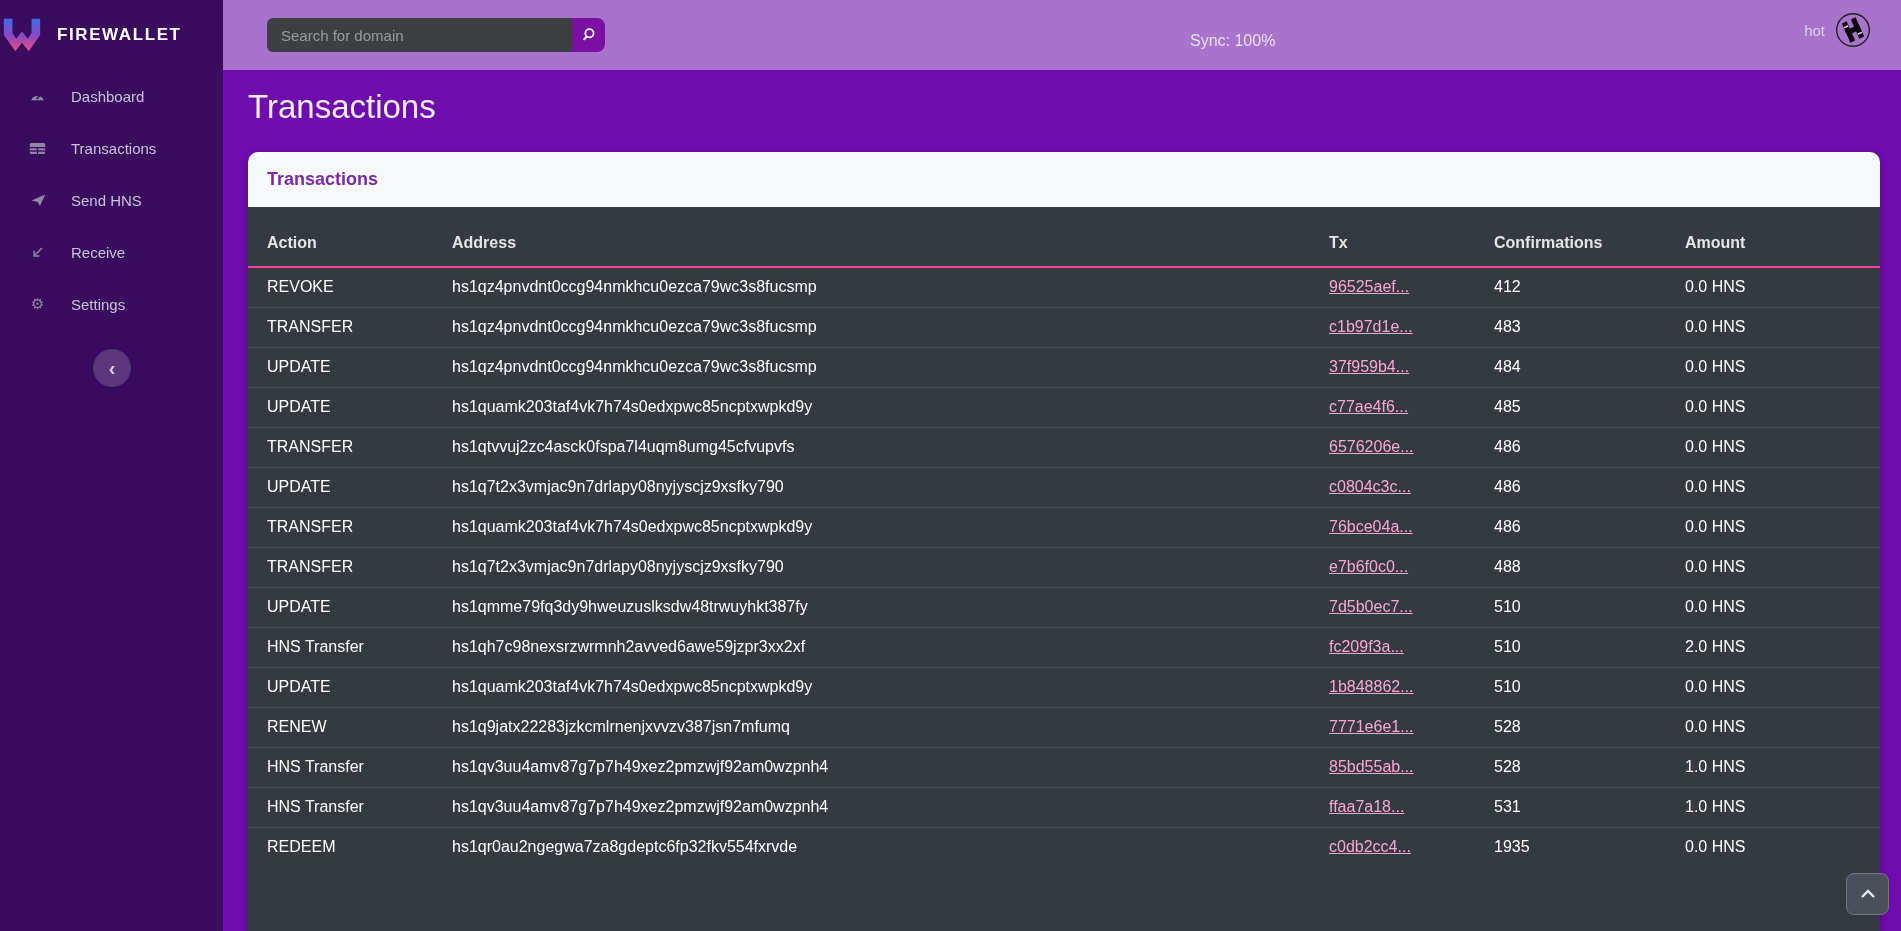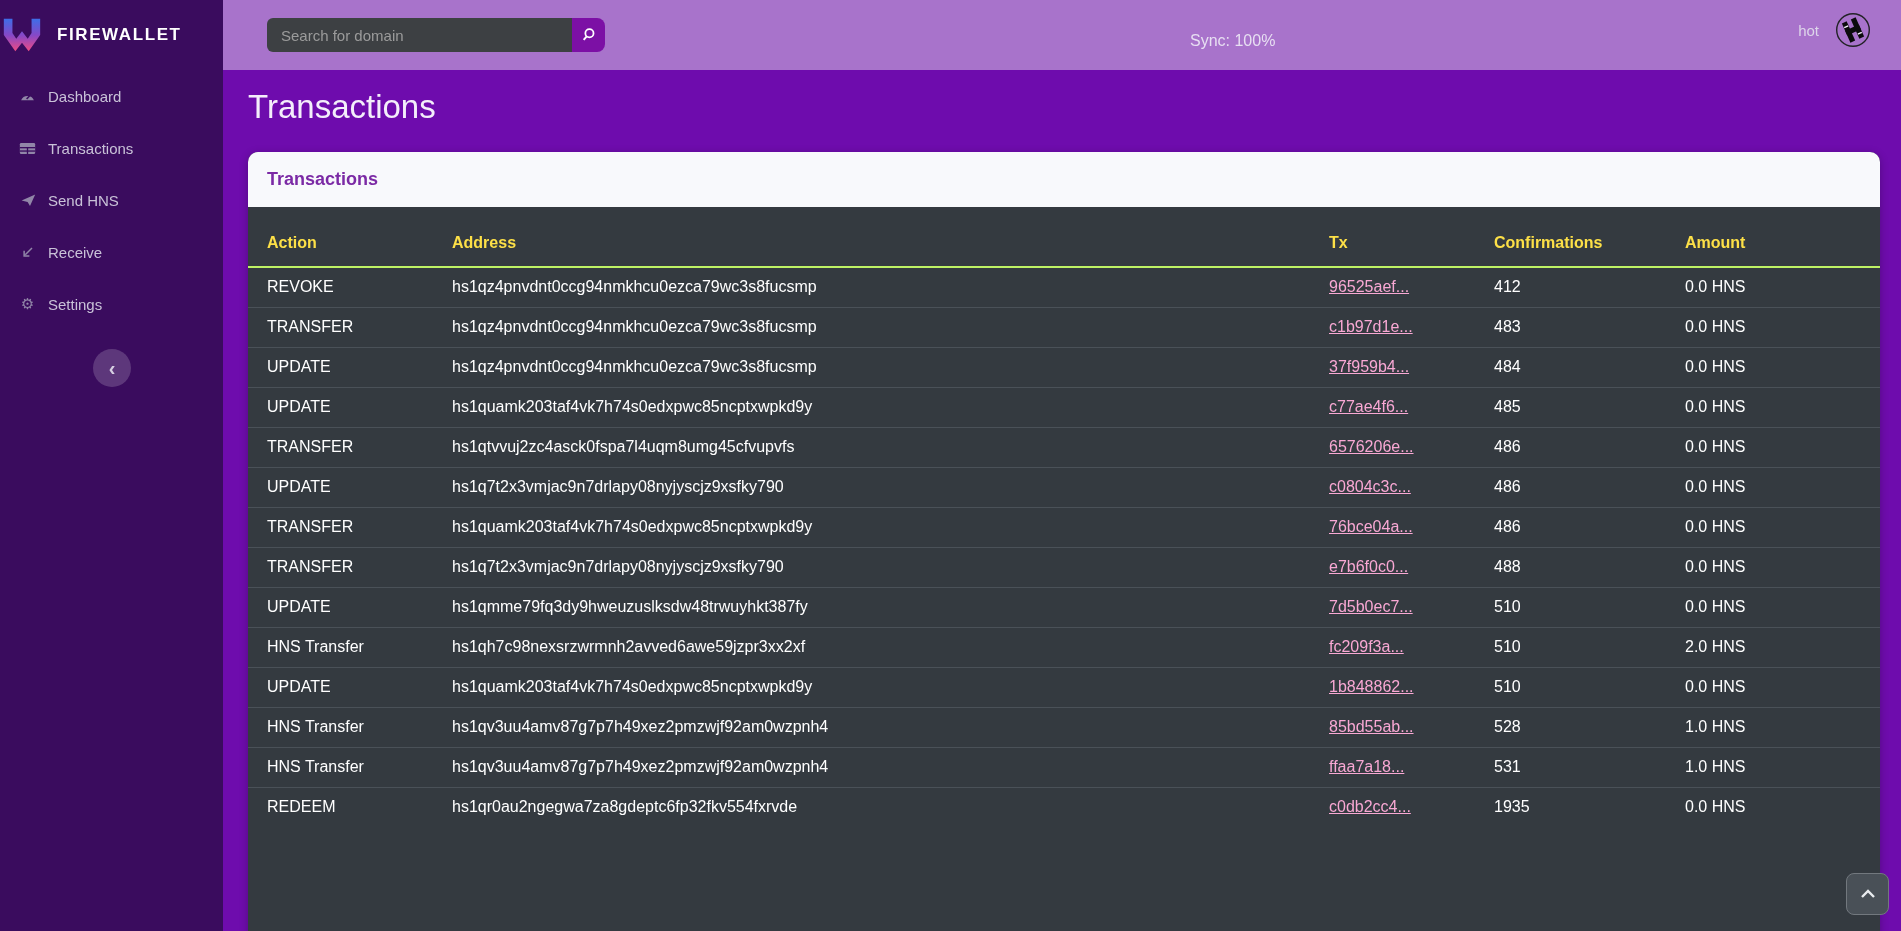--- a/index.html
+++ b/index.html
@@ -17,21 +17,21 @@
   }
   .logo-row {
     height: 70px; display: flex; align-items: center;
     gap: 13px;
   }
   .brand-name {
     color: #ffffff; font-weight: bold; font-size: 17px; letter-spacing: 1.6px;
   }
   .nav-item {
     height: 52px; display: flex; align-items: center;
-    padding-left: 18px; gap: 11px;
+    padding-left: 28px; gap: 24px;
     color: #c9c2d8; font-size: 15px; cursor: pointer;
   }
   .nav-item .nv-icon {
     width: 19px; display: inline-flex; justify-content: center;
     color: #9186a8; font-size: 15px;
   }
   .collapse-btn {
     position: absolute; left: 93px; top: 349px;
     width: 38px; height: 38px; border-radius: 50%;
     background: rgba(255,255,255,0.18);
@@ -60,21 +60,21 @@
     background: #7c10a5; border-radius: 0 8px 8px 0;
     display: flex; align-items: center; justify-content: center;
   }
   .sync-label {
     position: absolute; left: 967px; top: 0; height: 82px;
     display: flex; align-items: center;
     color: #e7dff2; font-size: 16px;
   }
   .topbar-right {
     position: absolute; right: 30px; top: 0; height: 60px;
-    display: flex; align-items: center; gap: 16px;
+    display: flex; align-items: center; gap: 10px;
   }
   .wallet-name { color: #ddd5ea; font-size: 15px; }
   .hns-logo { cursor: pointer; display: block; }
 
   
   .main {
     position: fixed; left: 223px; top: 70px; right: 0; bottom: 0;
     background: #6e0cad; overflow: hidden;
   }
   .page-title {
@@ -90,22 +90,22 @@
   .card-header {
     height: 55px; background: #f8f9fc;
     display: flex; align-items: center; padding-left: 19px;
     color: #7b2aa5; font-size: 18px; font-weight: bold;
   }
   table.tx-table {
     width: 100%; border-collapse: collapse; table-layout: fixed;
     background: #343a40; color: #ffffff;
   }
   .tx-table th {
-    text-align: left; font-size: 16px; font-weight: bold; color: #fde047;
-    padding: 27px 0 14px 0; border-bottom: 2px solid #bef264;
+    text-align: left; font-size: 16px; font-weight: bold; color: #e5e5e5;
+    padding: 27px 0 14px 0; border-bottom: 2px solid #ec4899;
   }
   .tx-table td {
     font-size: 16px; padding: 10px 0 11px 0;
     border-top: 1px solid #4a5158;
     white-space: nowrap; overflow: hidden;
   }
   .tx-table tbody tr:first-child td { border-top: none; }
   .tx-table th:first-child, .tx-table td:first-child { padding-left: 19px; }
   a.tx-link { color: #f9a8d4; text-decoration: underline; cursor: pointer; }
 
@@ -310,20 +310,27 @@
             <td>2.0 HNS</td>
           </tr>
           <tr>
             <td>UPDATE</td>
             <td>hs1quamk203taf4vk7h74s0edxpwc85ncptxwpkd9y</td>
             <td><a class="tx-link">1b848862...</a></td>
             <td>510</td>
             <td>0.0 HNS</td>
           </tr>
           <tr>
+            <td>RENEW</td>
+            <td>hs1q9jatx22283jzkcmlrnenjxvvzv387jsn7mfumq</td>
+            <td><a class="tx-link">7771e6e1...</a></td>
+            <td>528</td>
+            <td>0.0 HNS</td>
+          </tr>
+          <tr>
             <td>HNS Transfer</td>
             <td>hs1qv3uu4amv87g7p7h49xez2pmzwjf92am0wzpnh4</td>
             <td><a class="tx-link">85bd55ab...</a></td>
             <td>528</td>
             <td>1.0 HNS</td>
           </tr>
           <tr>
             <td>HNS Transfer</td>
             <td>hs1qv3uu4amv87g7p7h49xez2pmzwjf92am0wzpnh4</td>
             <td><a class="tx-link">ffaa7a18...</a></td>

